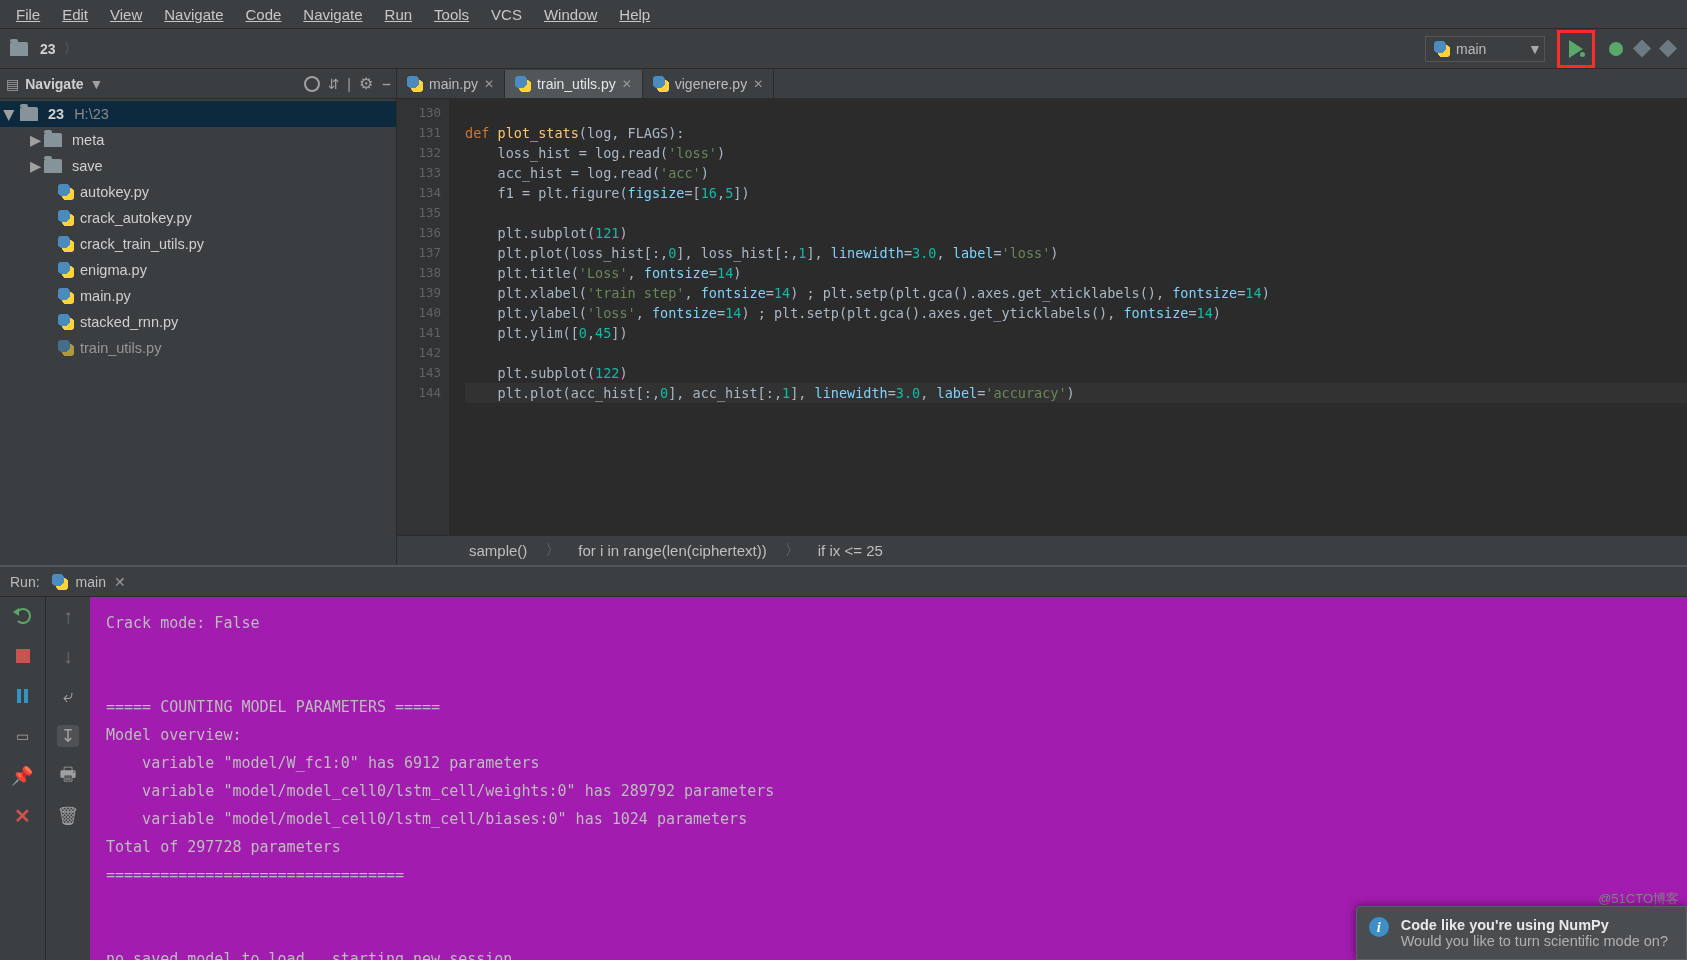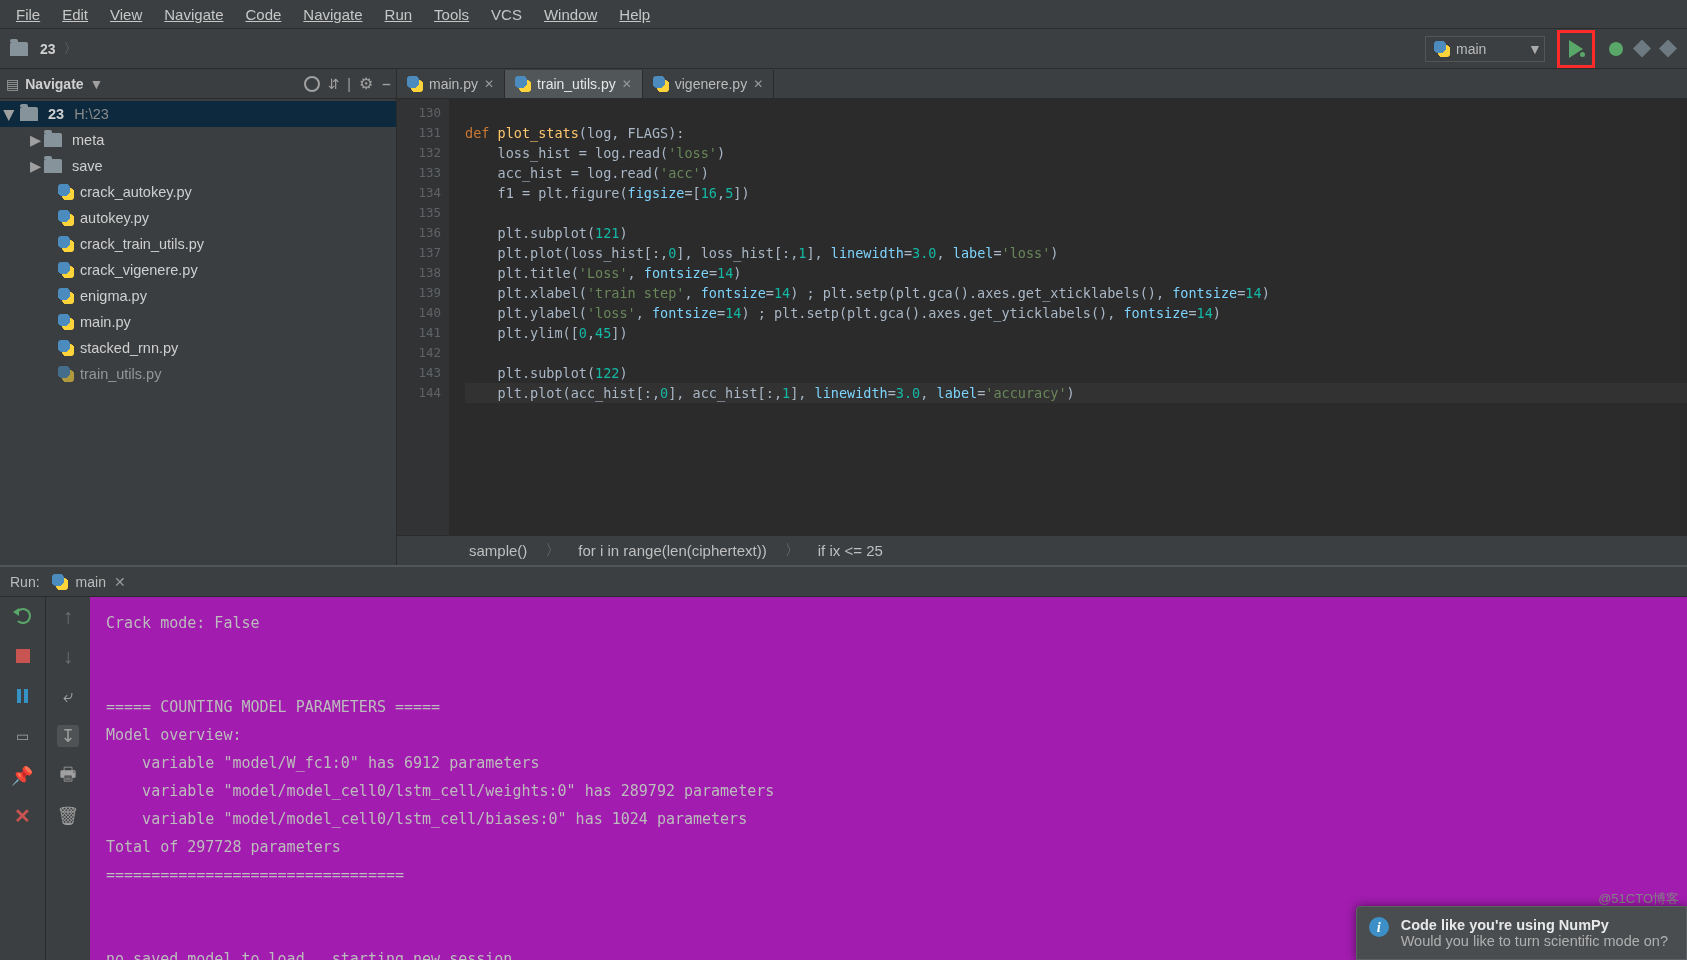--- a/index.html
+++ b/index.html
@@ -268,33 +268,29 @@
           <span class="folder-icon"></span>
         <span class="label">meta</span>
       </div>
       <div class="tree-row depth1">
         <span class="chev">▶</span>
           <span class="folder-icon"></span>
         <span class="label">save</span>
       </div>
       <div class="tree-row depth2">
           <span class="py-icon"></span>
+          <span class="label py">autokey.py</span>
+        </div>
+      <div class="tree-row depth2">
+          <span class="py-icon"></span>
           <span class="label py">crack_autokey.py</span>
         </div>
       <div class="tree-row depth2">
           <span class="py-icon"></span>
-          <span class="label py">autokey.py</span>
-        </div>
-      <div class="tree-row depth2">
-          <span class="py-icon"></span>
           <span class="label py">crack_train_utils.py</span>
-        </div>
-      <div class="tree-row depth2">
-          <span class="py-icon"></span>
-          <span class="label py">crack_vigenere.py</span>
         </div>
       <div class="tree-row depth2">
           <span class="py-icon"></span>
           <span class="label py">enigma.py</span>
         </div>
       <div class="tree-row depth2">
           <span class="py-icon"></span>
           <span class="label py">main.py</span>
         </div>
       <div class="tree-row depth2">

